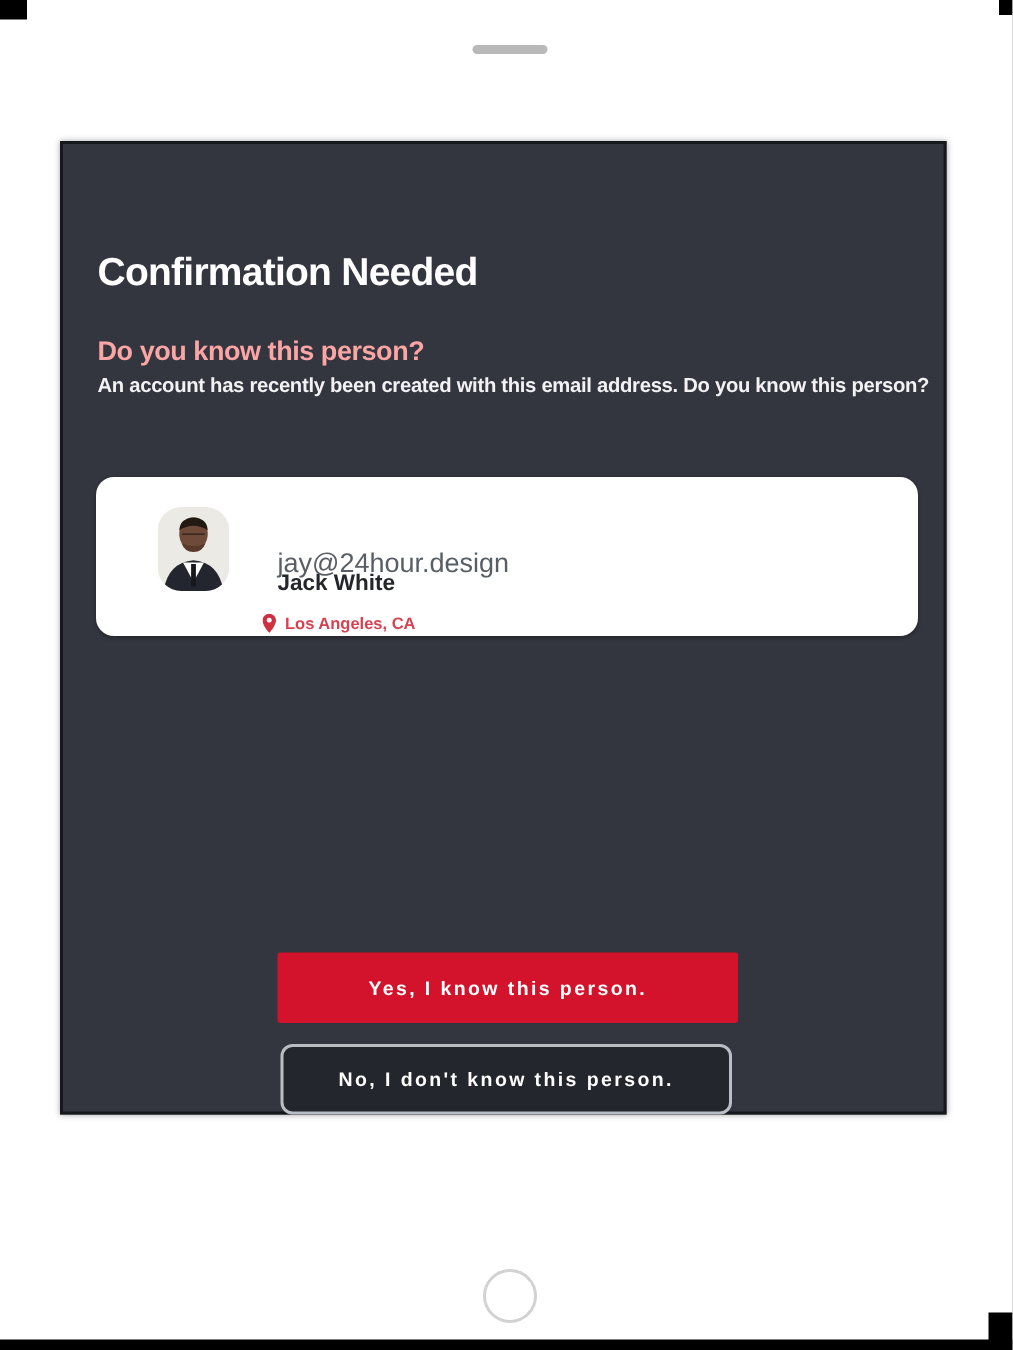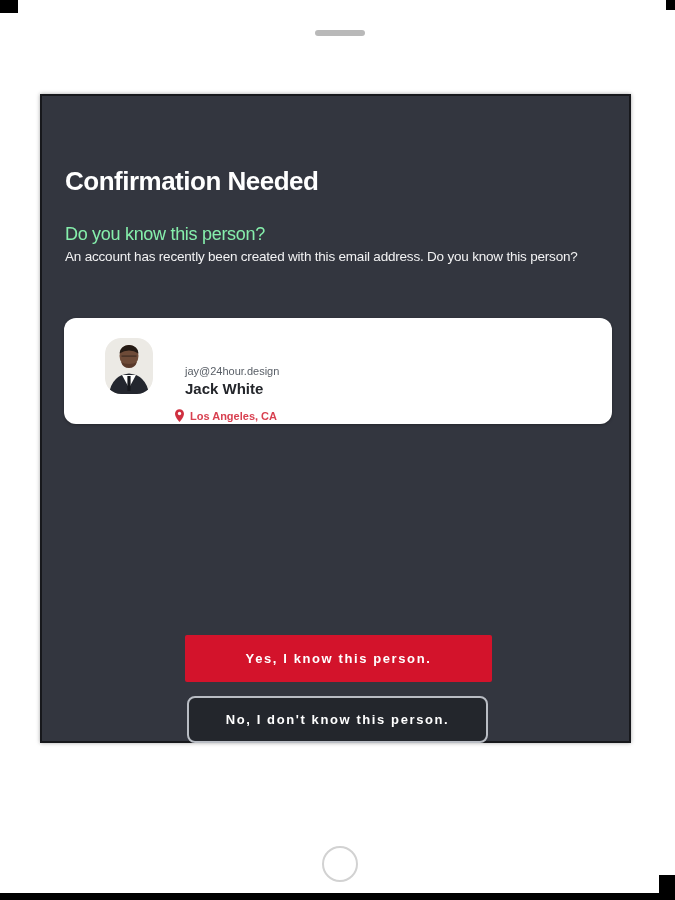--- a/index.html
+++ b/index.html
@@ -41,26 +41,26 @@
     border: 2px solid #17181c;
     box-shadow: 0 0 4px rgba(0,0,0,0.35);
   }
   .modal-title {
     position: absolute; left: 23px; top: 70px;
     color: #ffffff; font-size: 26px; font-weight: bold;
     letter-spacing: -0.5px;
   }
   .modal-question {
     position: absolute; left: 23px; top: 128px;
-    color: #86efac; font-size: 18px; font-weight: normal;
+    color: #fca5a5; font-size: 18px; font-weight: bold;
     letter-spacing: -0.3px;
   }
   .modal-description {
     position: absolute; left: 23px; top: 153px; width: 555px;
-    color: #f2f2f3; font-size: 13.5px; font-weight: normal;
+    color: #f2f2f3; font-size: 13.5px; font-weight: bold;
     letter-spacing: -0.2px;
   }
 
   
   .person-card {
     position: absolute; left: 22px; top: 222px;
     width: 548px; height: 106px;
     background: #ffffff; border-radius: 12px;
     box-shadow: 0 1px 3px rgba(0,0,0,0.3);
   }
@@ -68,21 +68,21 @@
     position: absolute; left: 41px; top: 20px;
     width: 48px; height: 56px; border-radius: 16px;
     overflow: hidden;
   }
   .person-name {
     position: absolute; left: 121px; top: 22px;
     color: #24262b; font-size: 15px; font-weight: bold; margin-top: 40px;
   }
   .person-email {
     position: absolute; left: 121px; top: 47px;
-    color: #585e66; font-size: 11px;
+    color: #585e66; font-size: 18px;
   }
   .person-location {
     position: absolute; left: 111px; top: 71px;
     display: flex; align-items: center; gap: 6px;
     color: #d84050; font-size: 11px; font-weight: bold; margin-top: 20px;
   }
   .pin-icon { display: inline-flex; width: 9px; height: 13px; }
 
   
   .btn {

